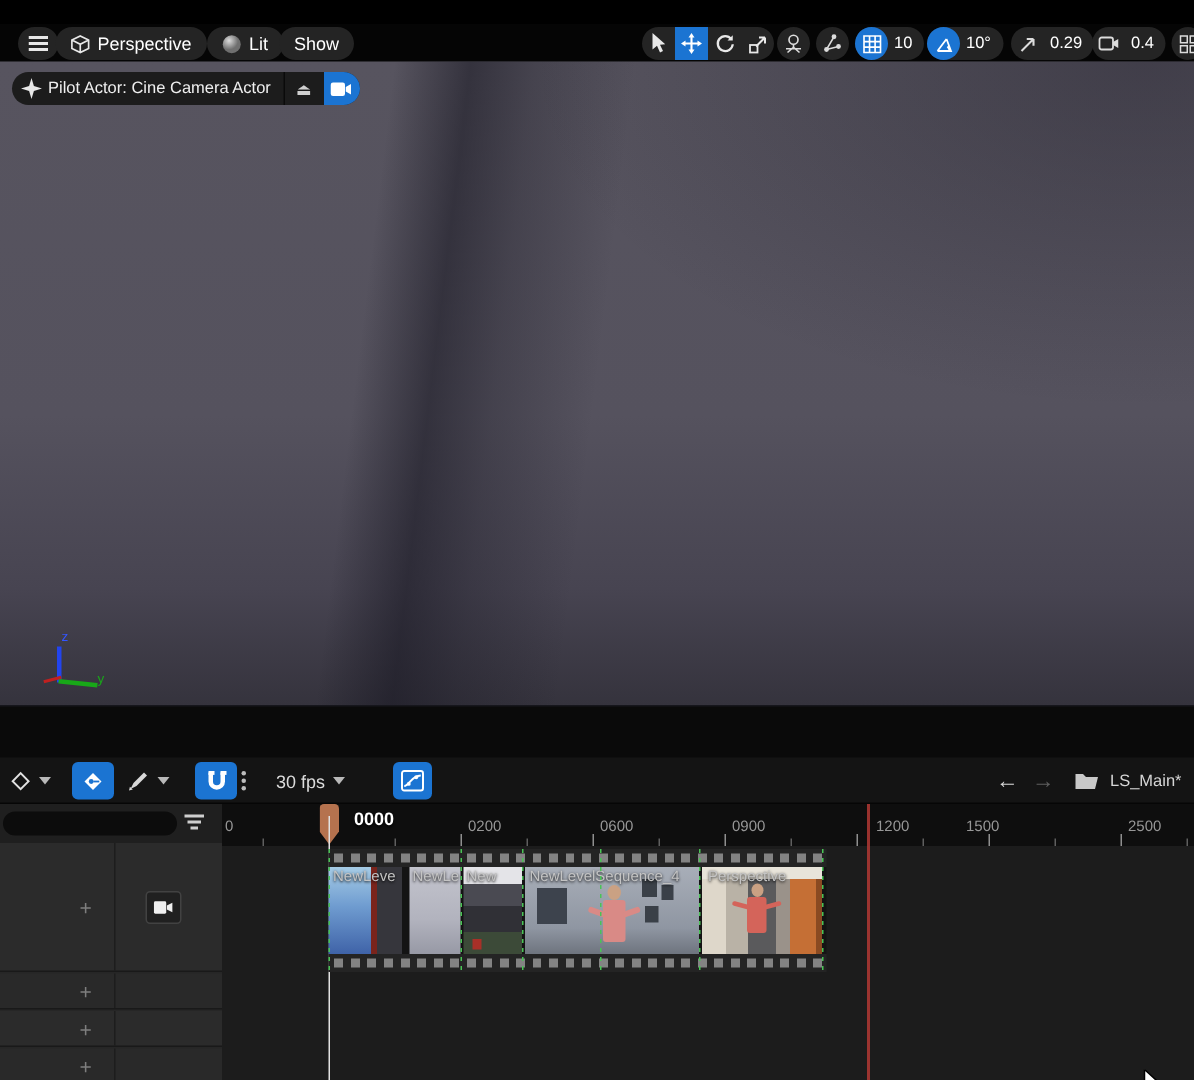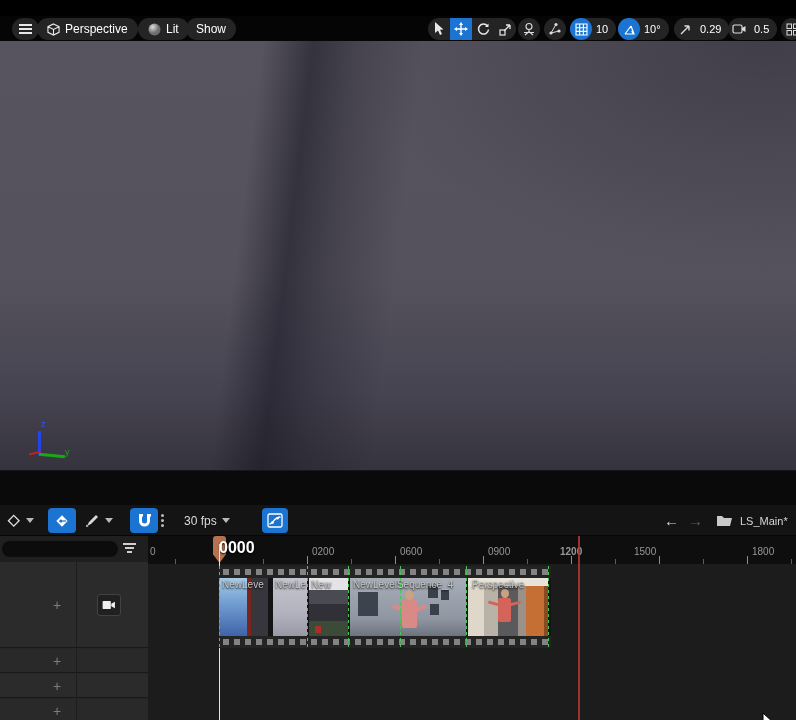--- a/index.html
+++ b/index.html
@@ -80,21 +80,21 @@
               background:repeating-linear-gradient(90deg,#1f1f1f 0 1px,#141414 1px 3px); }
 
   .timeline { position:absolute; left:148px; top:520px; width:648px; height:200px; background:#1c1c1c; }
   .ruler { position:absolute; left:0; top:0; width:648px; height:28px; background:#0e0e0e; }
   .rlabel { position:absolute; top:10px; color:#979797; font-size:10px; }
   .majtick { position:absolute; top:20px; width:1px; height:8px; background:#8f8f8f; }
   .mintick { position:absolute; top:23px; width:1px; height:5px; background:#5f5f5f; }
 
   .playhead-marker { position:absolute; left:65px; top:0px; width:13px; height:27px; background:#b5724e;
     border-radius:3px 3px 0 0; clip-path:polygon(0 0,100% 0,100% 68%,50% 100%,0 68%); }
-  .playhead-time { position:absolute; left:71px; top:3px; color:#fff; font-size:16px; font-weight:bold;
+  .playhead-time { position:absolute; left:88px; top:3px; color:#fff; font-size:12px; font-weight:bold;
                    text-shadow:0 1px 2px #000; }
   .playhead-line { position:absolute; left:71px; top:8px; width:1px; height:192px; background:#e2e2e2; }
   .range-end-line { position:absolute; left:430px; top:0; width:2px; height:200px; background:rgba(178,56,52,.85); }
 
   
   .filmstrip { position:absolute; left:71px; top:30px; width:332px; height:82px; background:#1e1e1e; }
   .sprockets { position:absolute; left:0; width:332px; height:12px; background:#242424; }
   .sprockets .holes { position:absolute; left:2px; top:3px; right:2px; height:6px;
     background:repeating-linear-gradient(90deg, rgba(0,0,0,0) 0 2px, #838383 2px 8px, rgba(0,0,0,0) 8px 11px); }
   .thumbrow { position:absolute; left:0; top:12px; width:332px; height:58px; background:#141414; }
@@ -222,21 +222,21 @@
       </span>
       <span>0.29</span>
     </div>
     <div class="snap" style="left:728px;">
       <span class="ic">
         <svg width="15" height="12" viewBox="0 0 15 12">
             <rect x="1" y="2" width="9" height="8" rx="1.5" fill="none" stroke="#dcdcdc" stroke-width="1.2"></rect>
             <path d="M10 5 L13.5 3 L13.5 9 L10 7 Z" fill="#dcdcdc"></path>
           </svg>
       </span>
-      <span>0.5</span>
+      <span>0.4</span>
     </div>
     <div class="roundbtn" style="left:781px;">
       <svg width="13" height="13" viewBox="0 0 13 13">
         <rect x="1" y="1" width="4.5" height="4.5" fill="none" stroke="#dcdcdc"></rect>
           <rect x="7.5" y="1" width="4.5" height="4.5" fill="none" stroke="#dcdcdc"></rect>
         <rect x="1" y="7.5" width="4.5" height="4.5" fill="none" stroke="#dcdcdc"></rect>
           <rect x="7.5" y="7.5" width="4.5" height="4.5" fill="none" stroke="#dcdcdc"></rect>
       </svg>
     </div>
   </div>
@@ -244,20 +244,34 @@
   <div class="viewport">
     <div class="gizmo">
       <div class="gz-z"></div>
       <div class="gz-y"></div>
       <div class="gz-x"></div>
       <span class="gz-zl">z</span>
       <span class="gz-yl">y</span>
     </div>
   </div>
 
+  <div class="pilotbar">
+    <svg width="14" height="14" viewBox="0 0 14 14" style="margin-left:6px;">
+      <path d="M7 0 L8.6 5.4 L14 7 L8.6 8.6 L7 14 L5.4 8.6 L0 7 L5.4 5.4 Z" fill="#e8e8e8"></path>
+    </svg>
+    <span class="txt">Pilot Actor: Cine Camera Actor</span>
+    <span class="sep"></span>
+    <span class="eject">⏏</span>
+    <span class="cambtn">
+      <svg width="15" height="11" viewBox="0 0 15 11">
+        <rect x="0.5" y="1" width="9.5" height="9" rx="1.5" fill="#fff"></rect>
+        <path d="M10.5 4 L14 2 L14 9 L10.5 7 Z" fill="#fff"></path>
+      </svg>
+    </span>
+  </div>
 
 
   <div class="seqbar">
     <div class="sq" style="left:6px;">
       <svg width="15" height="15" viewBox="0 0 15 15">
         <rect x="4" y="4" width="7.5" height="7.5" transform="rotate(45 7.75 7.75)" fill="none" stroke="#e0e0e0" stroke-width="1.3"></rect>
       </svg>
       <span class="chev"></span>
     </div>
     <div class="sq bluebtn" style="left:48px; width:28px;">
@@ -349,23 +363,23 @@
     </div>
     <div class="tp-hatch"></div>
   </div>
 
   <div class="timeline">
     <div class="ruler">
       <span class="rlabel" style="left:2px;">0</span>
       <span class="rlabel" style="left:164px;">0200</span>
       <span class="rlabel" style="left:252px;">0600</span>
       <span class="rlabel" style="left:340px;">0900</span>
-      <span class="rlabel" style="left:412px;font-weight:bold;">1200</span>
-      <span class="rlabel" style="left:486px;">1500</span>
-      <span class="rlabel" style="left:604px;">1800</span>
+      <span class="rlabel" style="left:436px;">1200</span>
+      <span class="rlabel" style="left:496px;">1500</span>
+      <span class="rlabel" style="left:604px;">2500</span>
       <i class="majtick" style="left:159px;"></i>
         <i class="majtick" style="left:247px;"></i>
       <i class="majtick" style="left:335px;"></i>
         <i class="majtick" style="left:423px;"></i>
       <i class="majtick" style="left:511px;"></i>
         <i class="majtick" style="left:599px;"></i>
       <i class="mintick" style="left:27px;"></i>
         <i class="mintick" style="left:115px;"></i>
       <i class="mintick" style="left:203px;"></i>
         <i class="mintick" style="left:291px;"></i>

